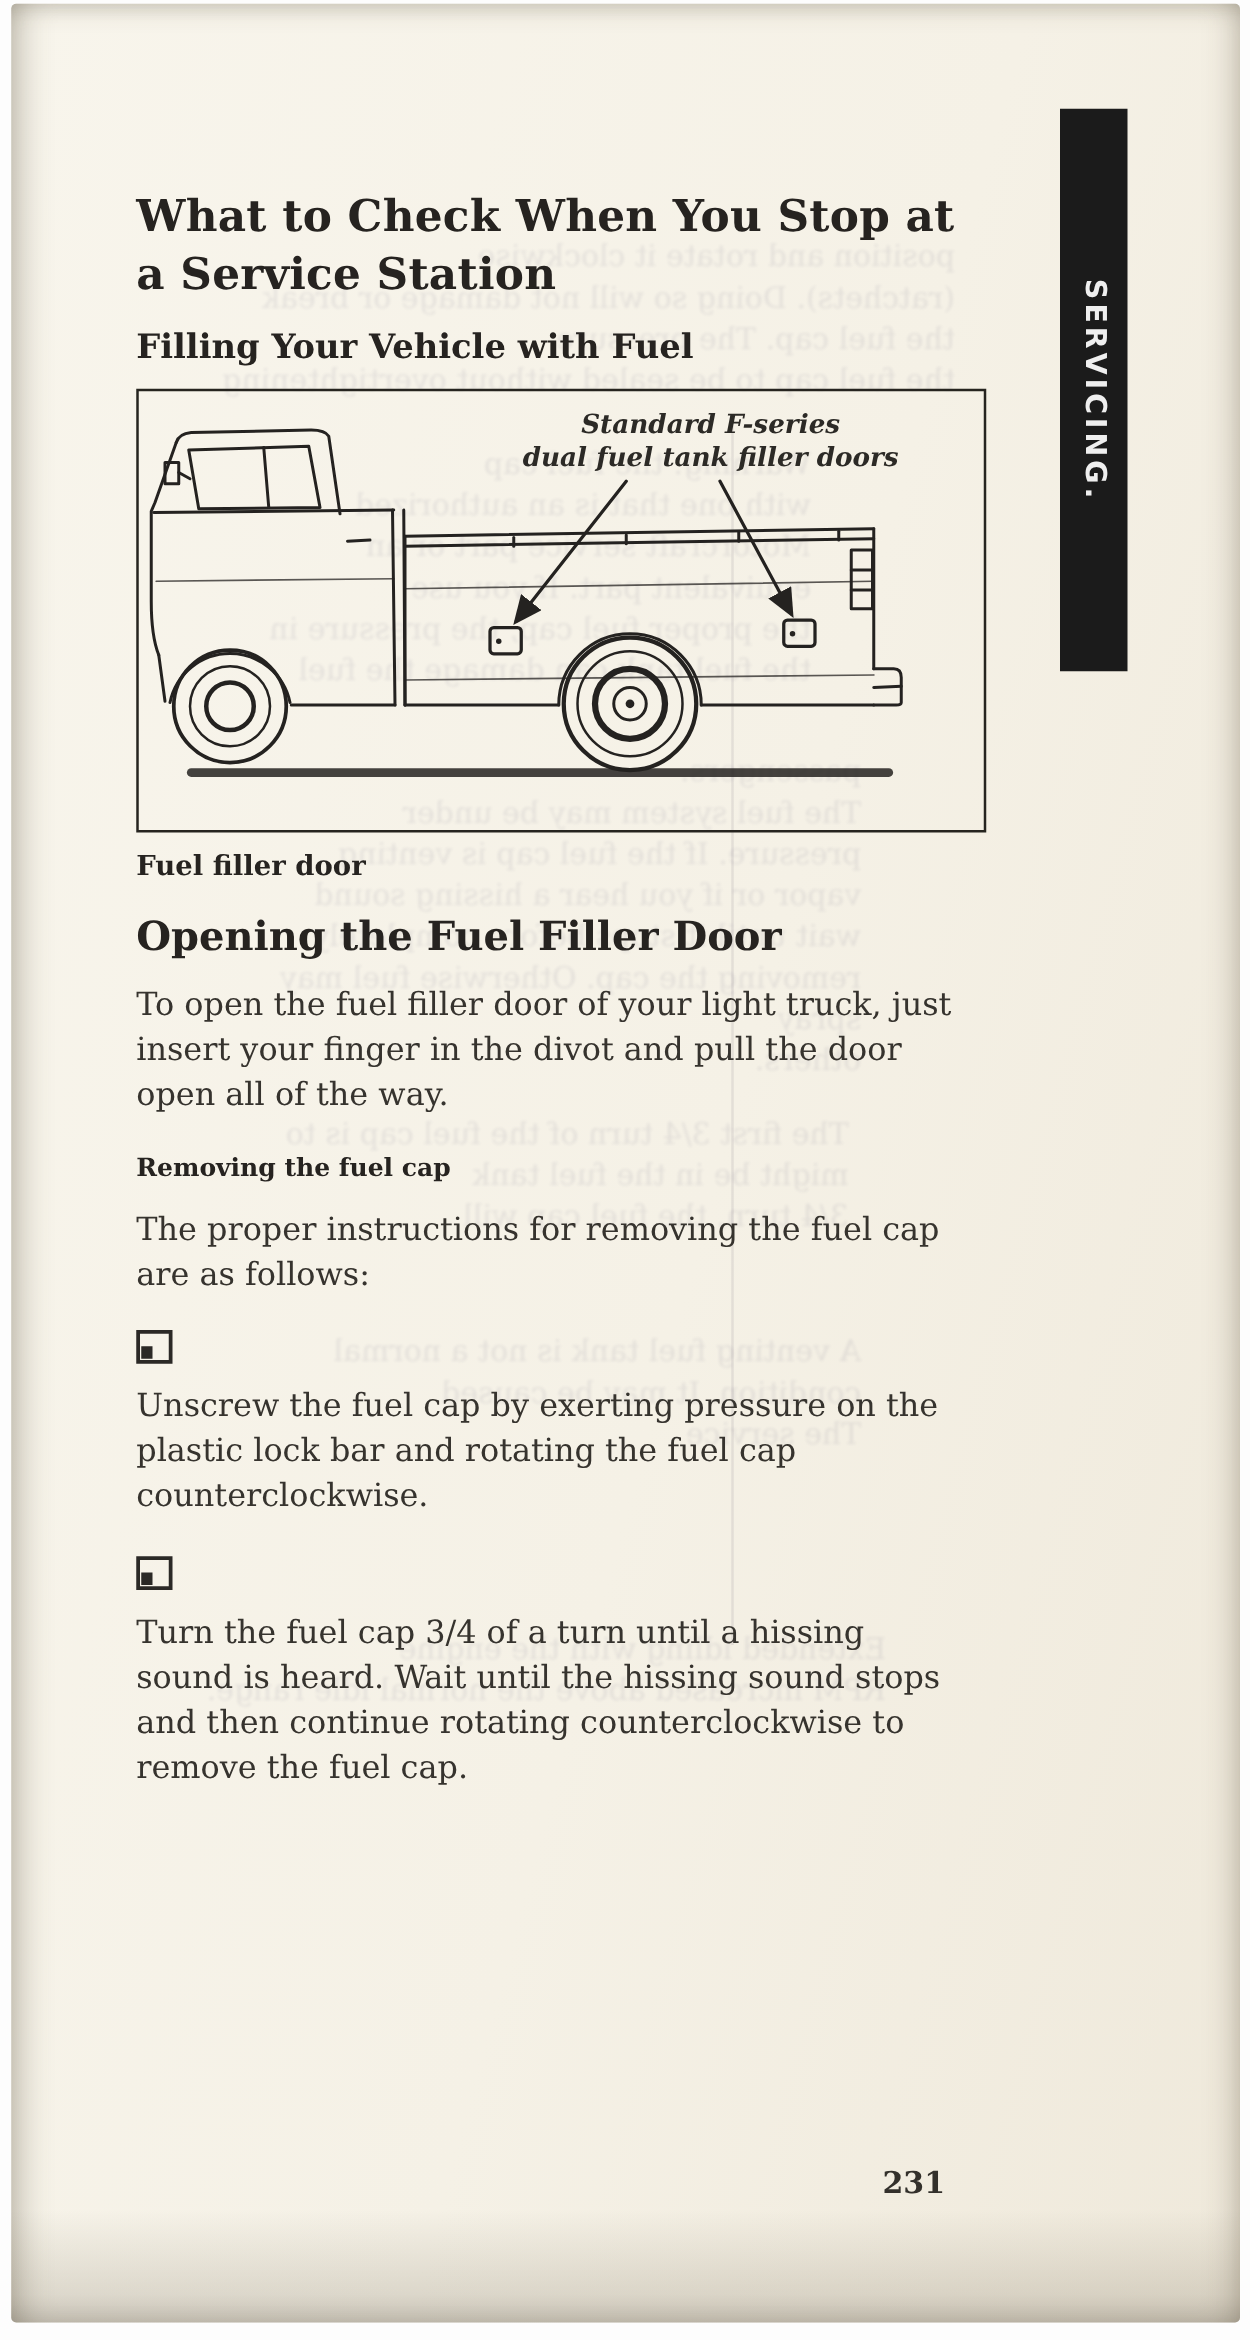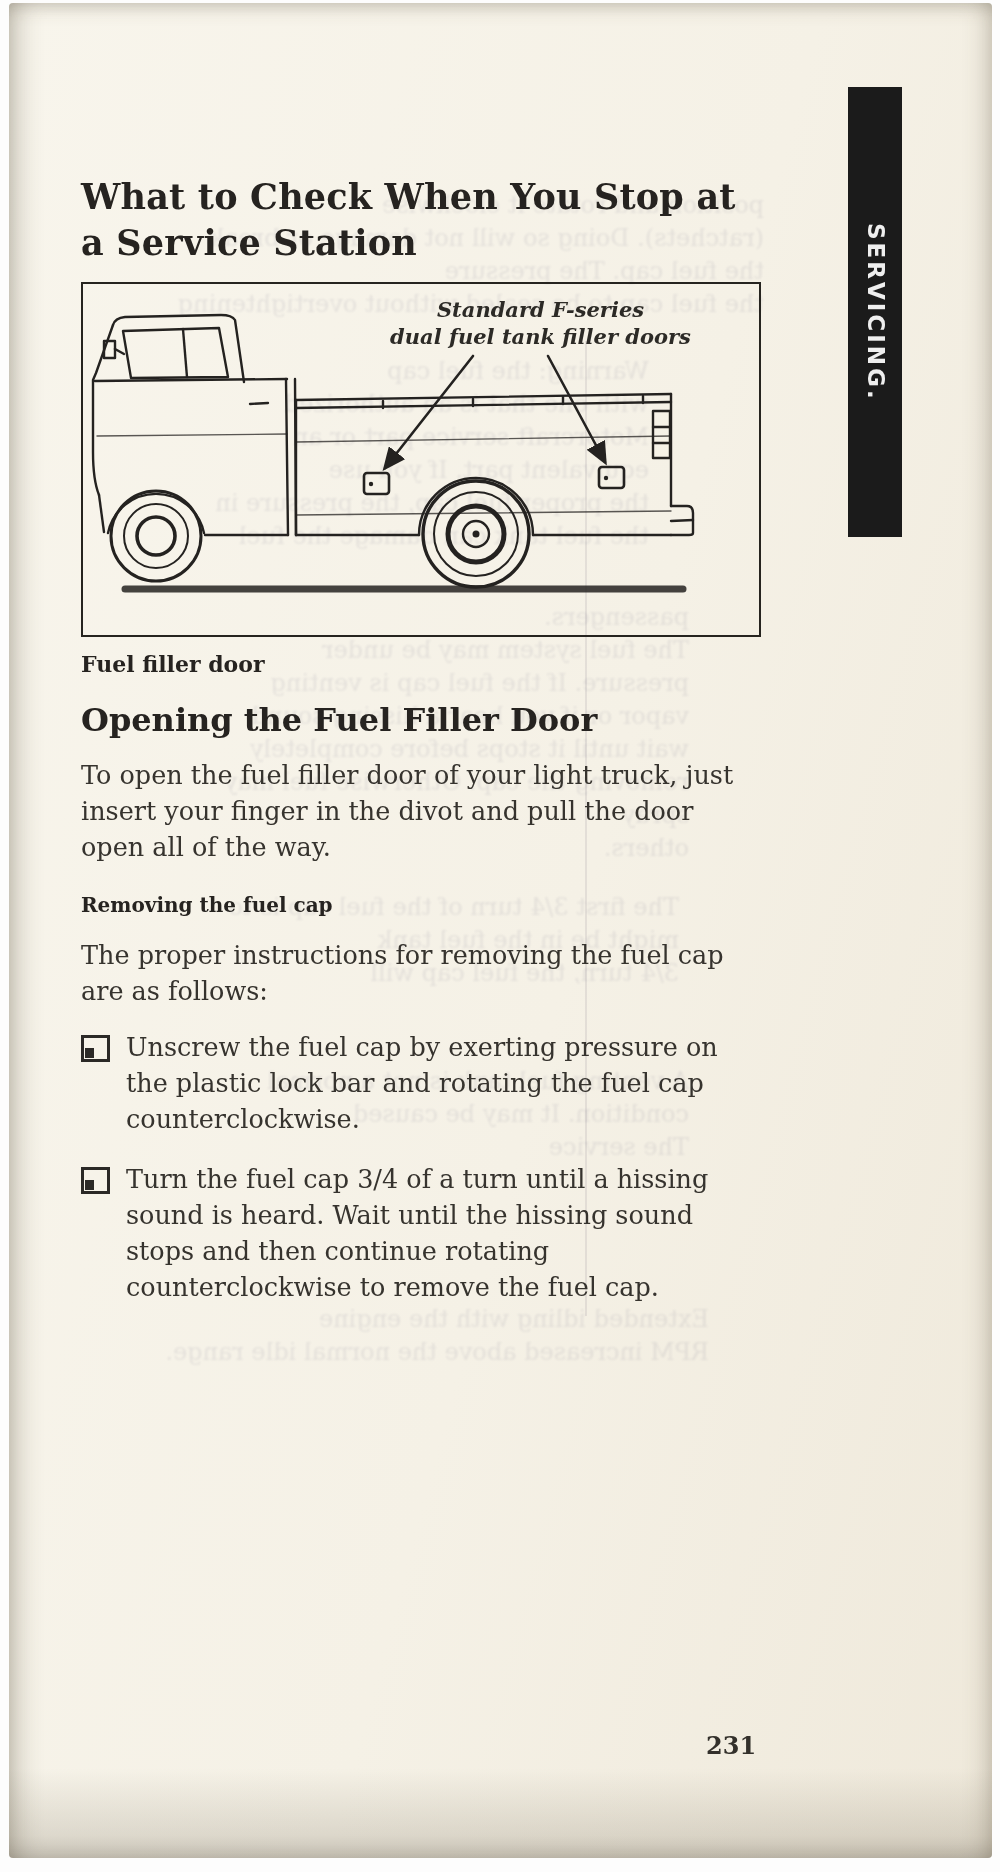--- a/index.html
+++ b/index.html
@@ -32,41 +32,41 @@
   .crease{position:absolute;left:576px;top:338px;width:2px;height:975px;
         background:rgba(70,60,90,.10);z-index:1;}
 
   
   .tab{position:absolute;top:84px;right:90px;width:54px;height:450px;
        background:#1b1b1b;z-index:3;display:flex;align-items:center;justify-content:center;}
   .tab-label{writing-mode:vertical-rl;color:#efefef;
        font:600 23px/1 "DejaVu Sans","Liberation Sans",sans-serif;
        letter-spacing:3px;}
 
-  .content{position:relative;z-index:2;padding:148px 226px 0 72px;color:#36332e;margin-top:23px;}
+  .content{position:relative;z-index:2;padding:148px 226px 0 100px;color:#36332e;}
 
   .title{font-size:35px;line-height:46px;font-weight:700;color:#262320;letter-spacing:.2px;}
   .subtitle{margin-top:18px;font-size:27px;line-height:34px;font-weight:700;color:#262320;}
 
   .figure{position:relative;margin-top:16px;width:676px;height:351px;
           border:2.5px solid #26241f;box-sizing:content-box;}
   .truck{position:absolute;inset:0;width:100%;height:100%;}
   .fig-callout{position:absolute;top:12px;left:285px;width:345px;text-align:center;
           font:italic 700 21px/27px "DejaVu Serif","Liberation Serif",serif;color:#2c2a26;}
   .fig-note{position:absolute;left:22px;bottom:14px;
           font:italic 700 20px/26px "DejaVu Serif","Liberation Serif",serif;color:#2c2a26;}
   .preline{white-space:pre-line;}
 
   .caption{margin-top:14px;font-size:22px;font-weight:700;color:#262320;}
   .h2{margin-top:26px;font-size:32px;line-height:34px;font-weight:700;color:#262320;}
   .para{margin-top:20px;font-size:25.5px;line-height:36px;max-width:680px;}
   .h3{margin-top:28px;font-size:20px;font-weight:700;color:#262320;}
 
   .instructions{list-style:none;margin:20px 0 0;padding:0;}
-  .instructions li{display:flex;gap:16px;margin-bottom:24px;max-width:660px;}
+  .instructions li{display:flex;gap:16px;margin-bottom:24px;max-width:660px;flex-direction:column;}
   .bullet{position:relative;flex:none;width:23px;height:21px;margin-top:6px;
           border:3px solid #2b2926;background:transparent;}
   .bullet::after{content:"";position:absolute;left:1px;bottom:1px;width:9px;height:10px;background:#2b2926;}
   .itext{font-size:25.5px;line-height:36px;}
 
   .pagenum{position:absolute;left:697px;top:1728px;z-index:2;
           font-size:24px;font-weight:700;color:#33302b;text-align:center;}
 </style>
 </head>
 <body>
@@ -102,20 +102,21 @@
     <div class="crease"></div>
 
     <div class="tab">
       <span class="tab-label">SERVICING.</span>
     </div>
 
     <div class="content">
 
       <div class="title">What to Check When You Stop at</div>
       <div class="title">a Service Station</div>
+      <div class="subtitle">Filling Your Vehicle with Fuel</div>
 
       <div class="figure">
         <svg class="truck" viewBox="0 0 676 351">
           <defs>
             <marker id="ah" markerWidth="9" markerHeight="8" refX="7.5" refY="4" orient="auto">
               <path d="M0,0 L9,4 L0,8 Z" fill="#242220"></path>
             </marker>
           </defs>
           <g stroke="#242220" fill="none" stroke-width="2.4" stroke-linecap="round" stroke-linejoin="round">
             <path d="M42,305 L600,305" stroke-width="7" opacity="0.85"></path>

